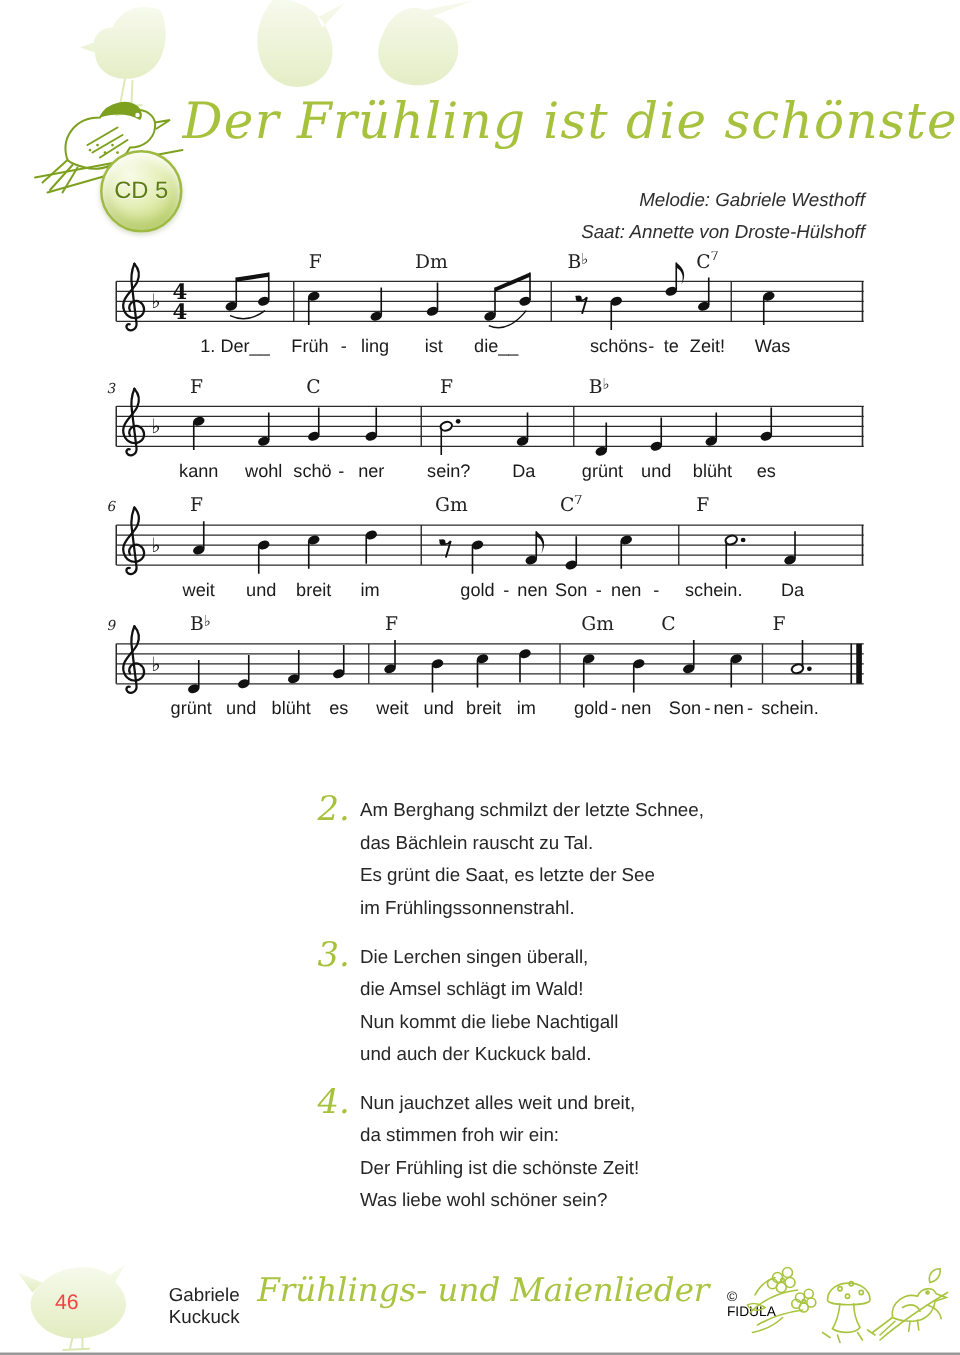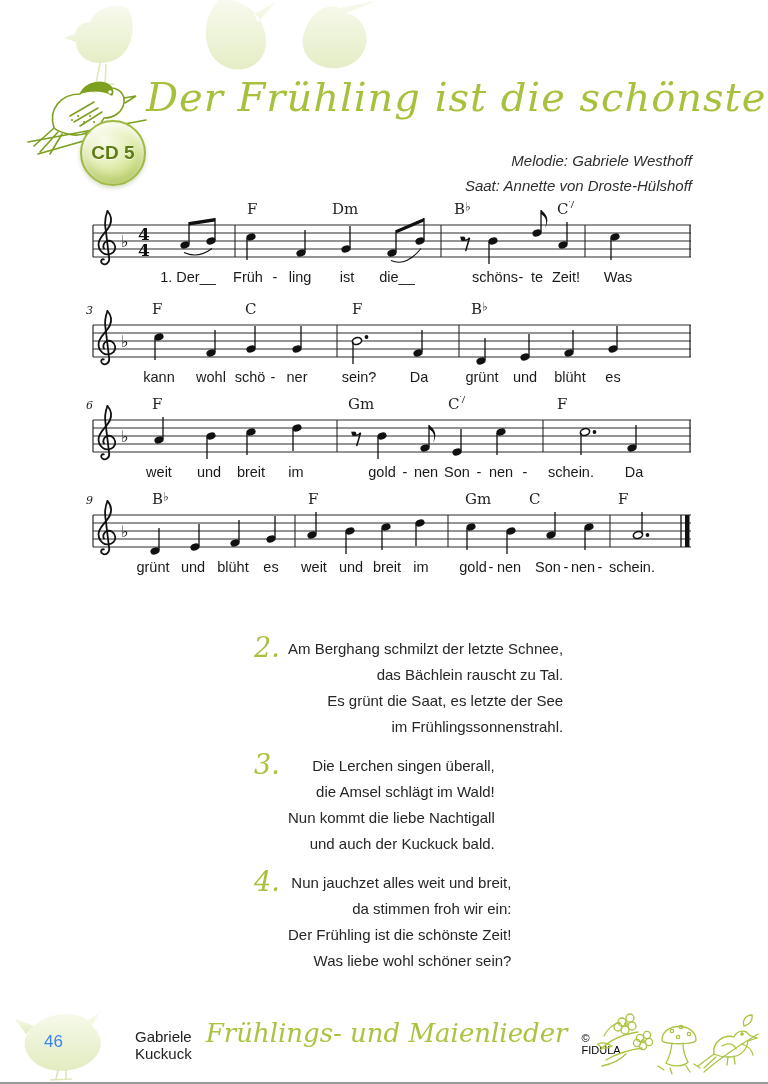--- a/index.html
+++ b/index.html
@@ -7,39 +7,39 @@
         font-family:"Liberation Sans",sans-serif;color:#1c1c1c;}
   .abs{position:absolute;}
   
   .song-title{left:146px;top:74px;width:600px;font-family:"DejaVu Serif",serif;
         font-style:italic;font-size:40px;color:#a6c13c;white-space:nowrap;letter-spacing:1px;}
   
   .cd-badge{left:80px;top:120px;width:62px;height:62px;border-radius:50%;
         background:radial-gradient(circle at 35% 28%, #f8fbe9 0%, #e7f0bd 40%, #ccdf85 75%, #b3cc5e 100%);
         border:2px solid #9fba44;display:flex;align-items:center;justify-content:center;
         box-shadow:0 2px 4px rgba(90,110,30,.25), inset 0 5px 8px rgba(255,255,255,.85), inset 0 -7px 10px rgba(140,165,60,.35);}
-  .cd-badge span{font-weight:bold;font-size:19px;color:#5e7c16;text-shadow:0 1px 0 rgba(255,255,255,.7);}
+  .cd-badge span{font-weight:normal;font-size:19px;color:#5e7c16;text-shadow:0 1px 0 rgba(255,255,255,.7);}
   
   .credits{right:76px;top:148px;text-align:right;font-style:italic;font-size:15px;
         line-height:25px;color:#2e2e2e;}
   
   .system{left:85px;width:620px;height:95px;}
   .system svg{display:block;width:620px;height:95px;}
   
   .verses{left:254px;top:636px;width:330px;}
   .verse{display:flex;margin-bottom:13px;}
   .vnum{width:34px;flex:0 0 34px;font-family:"DejaVu Serif",serif;font-style:italic;
         font-size:27px;color:#a6c13c;line-height:24px;}
-  .vtext{font-size:15px;line-height:26px;color:#262626;text-align:right;}
+  .vtext{font-size:15px;line-height:26px;color:#262626;}
   
   .footer-center{left:135px;top:1018px;width:480px;display:flex;align-items:baseline;gap:14px;}
   .footer-author{font-size:15px;color:#222;}
   .footer-series{font-family:"DejaVu Serif",serif;font-style:italic;font-size:26px;color:#a9c441;white-space:nowrap;}
   .footer-publisher{font-size:11px;font-weight:normal;color:#000000;}
-  .page-number{left:44px;top:1032px;font-size:17px;color:#3b82f6;}
+  .page-number{left:44px;top:1032px;font-size:17px;color:#ef4444;}
   .bottom-edge{left:0;bottom:0;width:768px;height:2px;background:#757575;opacity:.75;}
 </style>
 </head>
 <body>
 
 <div class="page">
 
   <svg class="abs" style="left:58px;top:0;" width="430" height="110" viewBox="0 0 430 110">
     <defs>
       <linearGradient id="pg" x1="0" y1="0" x2="0" y2="1">

